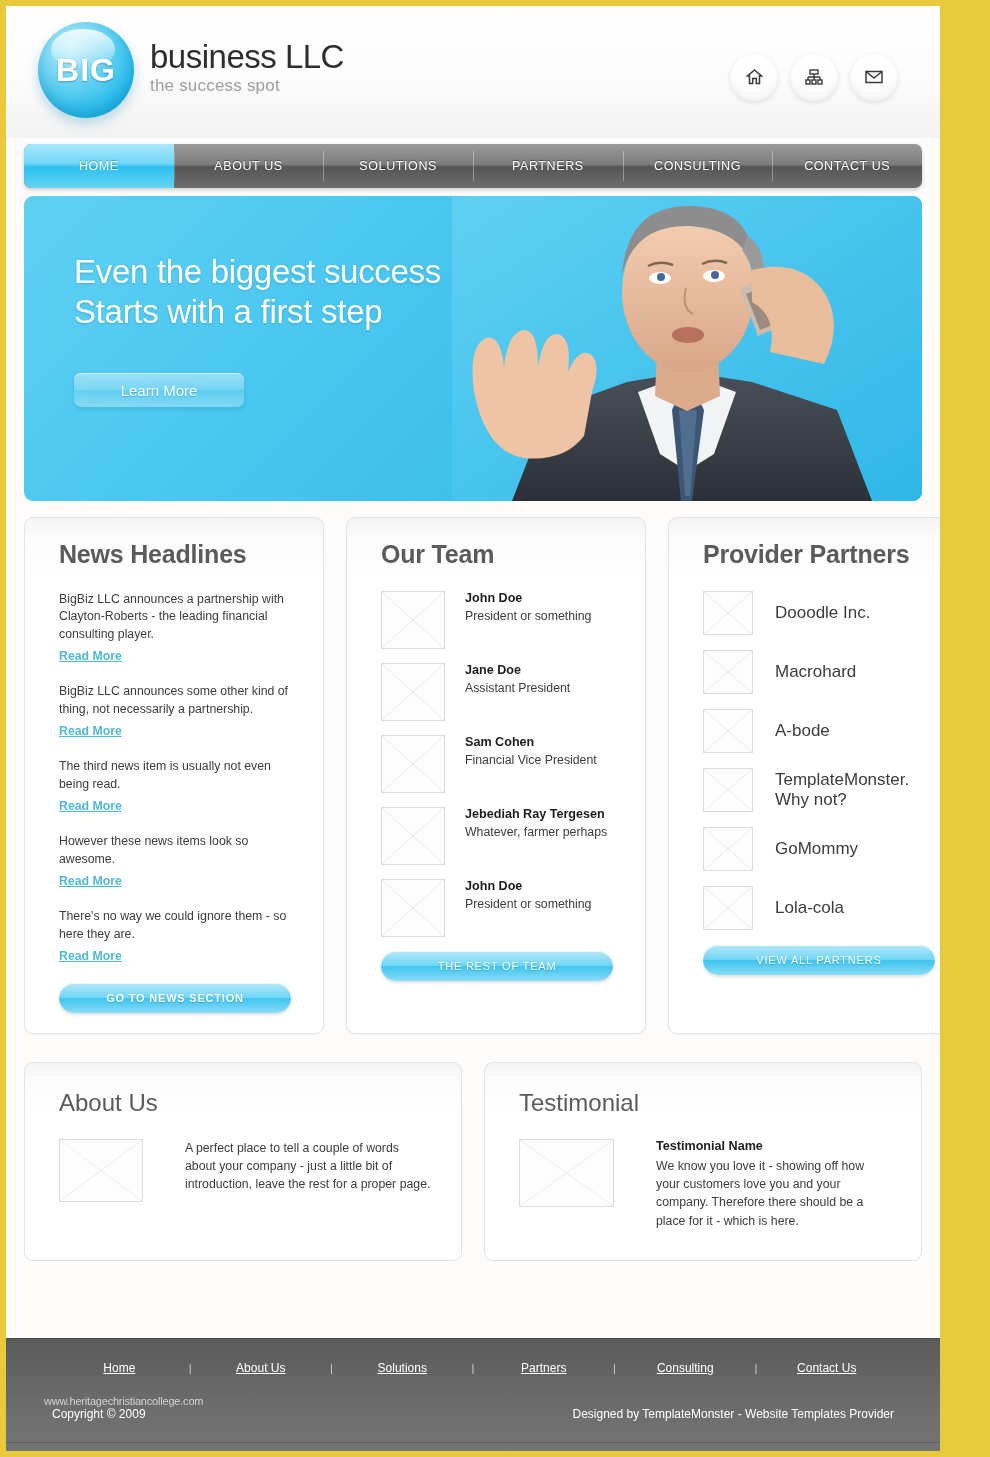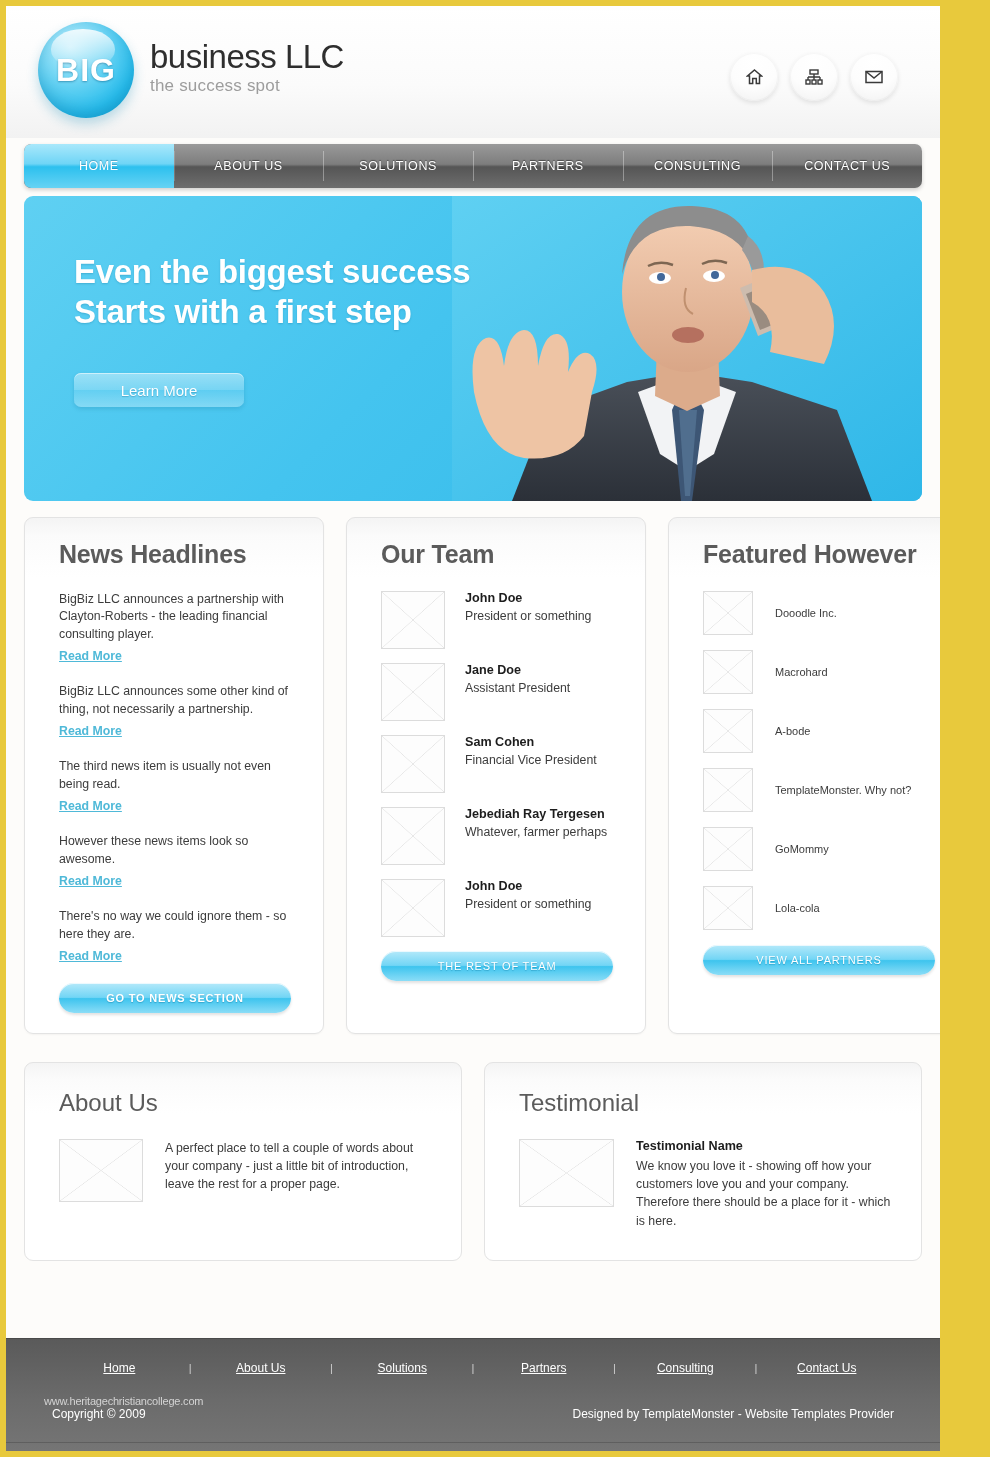--- a/index.html
+++ b/index.html
@@ -104,21 +104,20 @@
     background: linear-gradient(135deg, #5fd0f2 0%, #44c4ef 45%, #2fb7e8 100%);
   }
   .hero-photo {
     position: absolute; right: 0; top: 0; bottom: 0; width: 470px;
     overflow: hidden;
   }
   .hero-copy { position: absolute; left: 50px; top: 56px; }
   .hero-line {
     font-size: 33px; color: #ffffff; line-height: 1.2; letter-spacing: -0.3px;
     text-shadow: 0 1px 2px rgba(0,90,130,0.25);
-    font-weight: bold;
   }
   .hero-btn {
     margin-top: 42px;
     width: 170px; height: 34px;
     border-radius: 7px;
     background: linear-gradient(to bottom, rgba(255,255,255,0.42) 0%, rgba(255,255,255,0.24) 50%, rgba(255,255,255,0.10) 51%, rgba(255,255,255,0.30) 100%);
     box-shadow: 0 2px 4px rgba(0,90,130,0.18), inset 0 1px 0 rgba(255,255,255,0.5);
     display: flex; align-items: center; justify-content: center;
     font-size: 15px; color: #ffffff;
     text-shadow: 0 1px 1px rgba(0,90,130,0.3);
@@ -169,21 +168,21 @@
     background: linear-gradient(to bottom right, transparent calc(50% - 0.6px), #e6e6e6 50%, transparent calc(50% + 0.6px));
   }
   .ph-team { width: 64px; height: 58px; }
   .team-meta { margin-left: 20px; }
   .team-name { font-size: 12.6px; color: #1d1d1d; font-weight: bold; margin-bottom: 4px; }
   .team-role { font-size: 12.3px; color: #3c3c3c; }
 
   
   .partner-row { display: flex; align-items: center; margin-bottom: 15px; }
   .ph-partner { width: 50px; height: 44px; }
-  .partner-name { margin-left: 22px; font-size: 11px; color: #3c3c3c; }
+  .partner-name { margin-left: 22px; font-size: 17px; color: #3c3c3c; }
 
   
   .cta {
     margin-top: 10px;
     height: 30px; border-radius: 15px;
     background: linear-gradient(to bottom, #b4e9fa 0%, #72d5f5 48%, #3ec4ee 52%, #8bddf7 100%);
     box-shadow: 0 2px 3px rgba(0,0,0,0.12), inset 0 1px 0 rgba(255,255,255,0.75);
     display: flex; align-items: center; justify-content: center;
     font-size: 11px; color: #ffffff; letter-spacing: 0.8px;
     text-shadow: 0 1px 1px rgba(0,110,150,0.4);
@@ -202,21 +201,21 @@
     flex: 1 1 0;
     background: linear-gradient(to bottom, #f4f4f4 0%, #fbfbfb 16px, #ffffff 50px, #ffffff 100%);
     border: 1px solid #e3e3e3;
     border-radius: 9px;
     padding: 26px 30px 30px 34px;
     min-height: 175px;
   }
   .bpanel-title {
     font-size: 24px; color: #5b5b5b; font-weight: normal; margin-bottom: 22px;
   }
-  .brow { display: flex; }
+  .brow { display: flex; gap: 20px; }
   .ph-about { width: 84px; height: 63px; }
   .about-text {
     margin-left: 22px; font-size: 12.3px; color: #3c3c3c; line-height: 1.48;
     max-width: 300px;
   }
   .ph-testi { width: 95px; height: 68px; }
   .testi-meta { margin-left: 22px; max-width: 290px; }
   .testi-name { font-size: 12.6px; color: #1d1d1d; font-weight: bold; margin-bottom: 4px; }
   .testi-text { font-size: 12.3px; color: #3c3c3c; line-height: 1.48; }
 
@@ -437,21 +436,21 @@
             <div class="team-role">President or something</div>
           </div>
         </div>
 
         <div class="cta cta-team">THE REST OF TEAM</div>
       </div>
     </div>
 
     <div class="panel panel-partners">
       <div class="panel-inner">
-        <h2 class="panel-title">Featured However</h2>
+        <h2 class="panel-title">Provider Partners</h2>
 
         <div class="partner-row">
           <div class="ph-box ph-partner"></div>
           <div class="partner-name">Dooodle Inc.</div>
         </div>
         <div class="partner-row">
           <div class="ph-box ph-partner"></div>
           <div class="partner-name">Macrohard</div>
         </div>
         <div class="partner-row">

